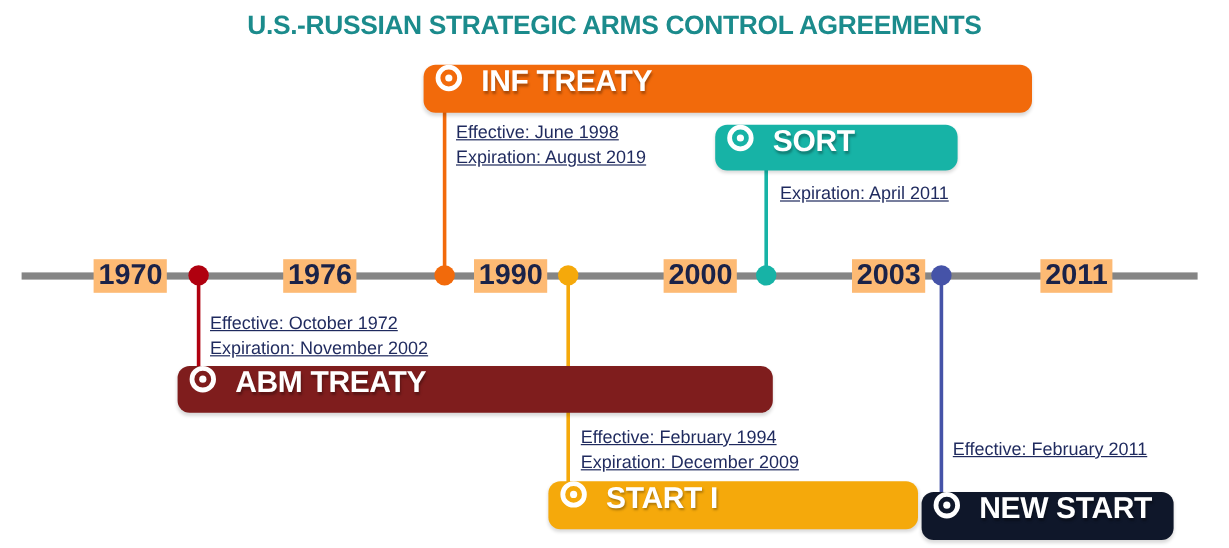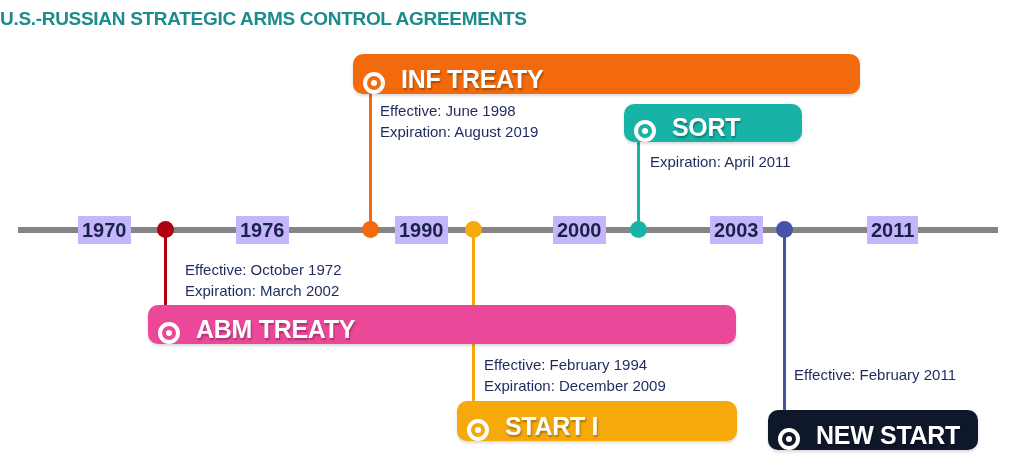--- a/index.html
+++ b/index.html
@@ -1,26 +1,26 @@
 <!DOCTYPE html>
 <html><head>
 <meta charset="utf-8">
 <style>
   html, body { margin: 0; padding: 0; }
   body { width: 1024px; height: 457px; background: #ffffff; position: relative; overflow: hidden; font-family: "Liberation Sans", "DejaVu Sans", sans-serif; }
-  .title { position: absolute; left: 0; right: 0; top: 8px; text-align: left; font-size: 19px; font-weight: bold; color: #1b8b8c; letter-spacing: -0.3px; }
+  .title { position: absolute; left: 0; right: 0; top: 8px; text-align: center; font-size: 22px; font-weight: bold; color: #1b8b8c; letter-spacing: -0.3px; }
   .axis { position: absolute; left: 18px; width: 980px; top: 227px; height: 6px; background: #858585; }
-  .year { position: absolute; top: 216px; background: #c4b5fd; padding: 0 4px; font-size: 20px; font-weight: bold; color: #1a2248; line-height: 28px; }
+  .year { position: absolute; top: 216px; background: #fdba74; padding: 0 4px; font-size: 24px; font-weight: bold; color: #1a2248; line-height: 28px; }
   .dot { position: absolute; width: 17px; height: 17px; border-radius: 50%; top: 221px; }
   .vline { position: absolute; width: 3px; }
-  .bar { position: absolute; border-radius: 10px; height: 40px; display: flex; align-items: flex-end; box-shadow: 0 2px 3px rgba(0,0,0,0.15); }
+  .bar { position: absolute; border-radius: 10px; height: 40px; display: flex; align-items: flex-start; box-shadow: 0 2px 3px rgba(0,0,0,0.15); }
   .bar .ring { width: 14px; height: 14px; border-radius: 50%; border: 4px solid #fff; margin-left: 10px; margin-right: 16px; position: relative; box-sizing: content-box; }
   .bar .ring::after { content: ""; position: absolute; left: 4px; top: 4px; width: 6px; height: 6px; border-radius: 50%; background: #fff; }
   .bar .label { color: #fff; font-weight: bold; font-size: 25px; text-shadow: 1px 2px 2px rgba(0,0,0,0.3); letter-spacing: -0.3px; }
-  .info { position: absolute; color: #1f2a5e; font-size: 15px; line-height: 21px; }
+  .info { position: absolute; color: #1f2a5e; font-size: 15px; line-height: 21px; text-decoration: underline; }
 </style>
 </head>
 <body>
 
 <div class="title">U.S.-RUSSIAN STRATEGIC ARMS CONTROL AGREEMENTS</div>
 
 <div class="axis"></div>
 <span class="year" style="left:78px">1970</span>
 <span class="year" style="left:236px">1976</span>
 <span class="year" style="left:395px">1990</span>
@@ -42,42 +42,42 @@
 
 <div class="bar" style="left:353px; top:54px; width:507px; background:#f26a0b">
   <span class="ring"></span>
   <span class="label">INF TREATY</span>
 </div>
 <div class="info" style="left:380px; top:100px">
   <div>Effective: June 1998</div>
   <div>Expiration: August 2019</div>
 </div>
 
-<div class="bar" style="left:624px; top:104px; width:178px; height:38px; background:#17b3a6">
+<div class="bar" style="left:596px; top:104px; width:202px; height:38px; background:#17b3a6">
   <span class="ring"></span>
   <span class="label">SORT</span>
 </div>
 <div class="info" style="left:650px; top:151px">
   <div>Expiration: April 2011</div>
 </div>
 
-<div class="info" style="left:185px; top:259px">
+<div class="info" style="left:175px; top:259px">
   <div>Effective: October 1972</div>
-  <div>Expiration: March 2002</div>
+  <div>Expiration: November 2002</div>
 </div>
-<div class="bar" style="left:148px; top:305px; width:588px; height:39px; background:#ec4899">
+<div class="bar" style="left:148px; top:305px; width:496px; height:39px; background:#7f1d1d">
   <span class="ring"></span>
   <span class="label">ABM TREATY</span>
 </div>
 
 <div class="info" style="left:484px; top:354px">
   <div>Effective: February 1994</div>
   <div>Expiration: December 2009</div>
 </div>
-<div class="bar" style="left:457px; top:401px; width:280px; background:#f5a90b">
+<div class="bar" style="left:457px; top:401px; width:308px; background:#f5a90b">
   <span class="ring"></span>
   <span class="label">START I</span>
 </div>
 
 <div class="info" style="left:794px; top:364px">
   <div>Effective: February 2011</div>
 </div>
 <div class="bar" style="left:768px; top:410px; width:210px; background:#0f172a">
   <span class="ring"></span>
   <span class="label">NEW START</span>

